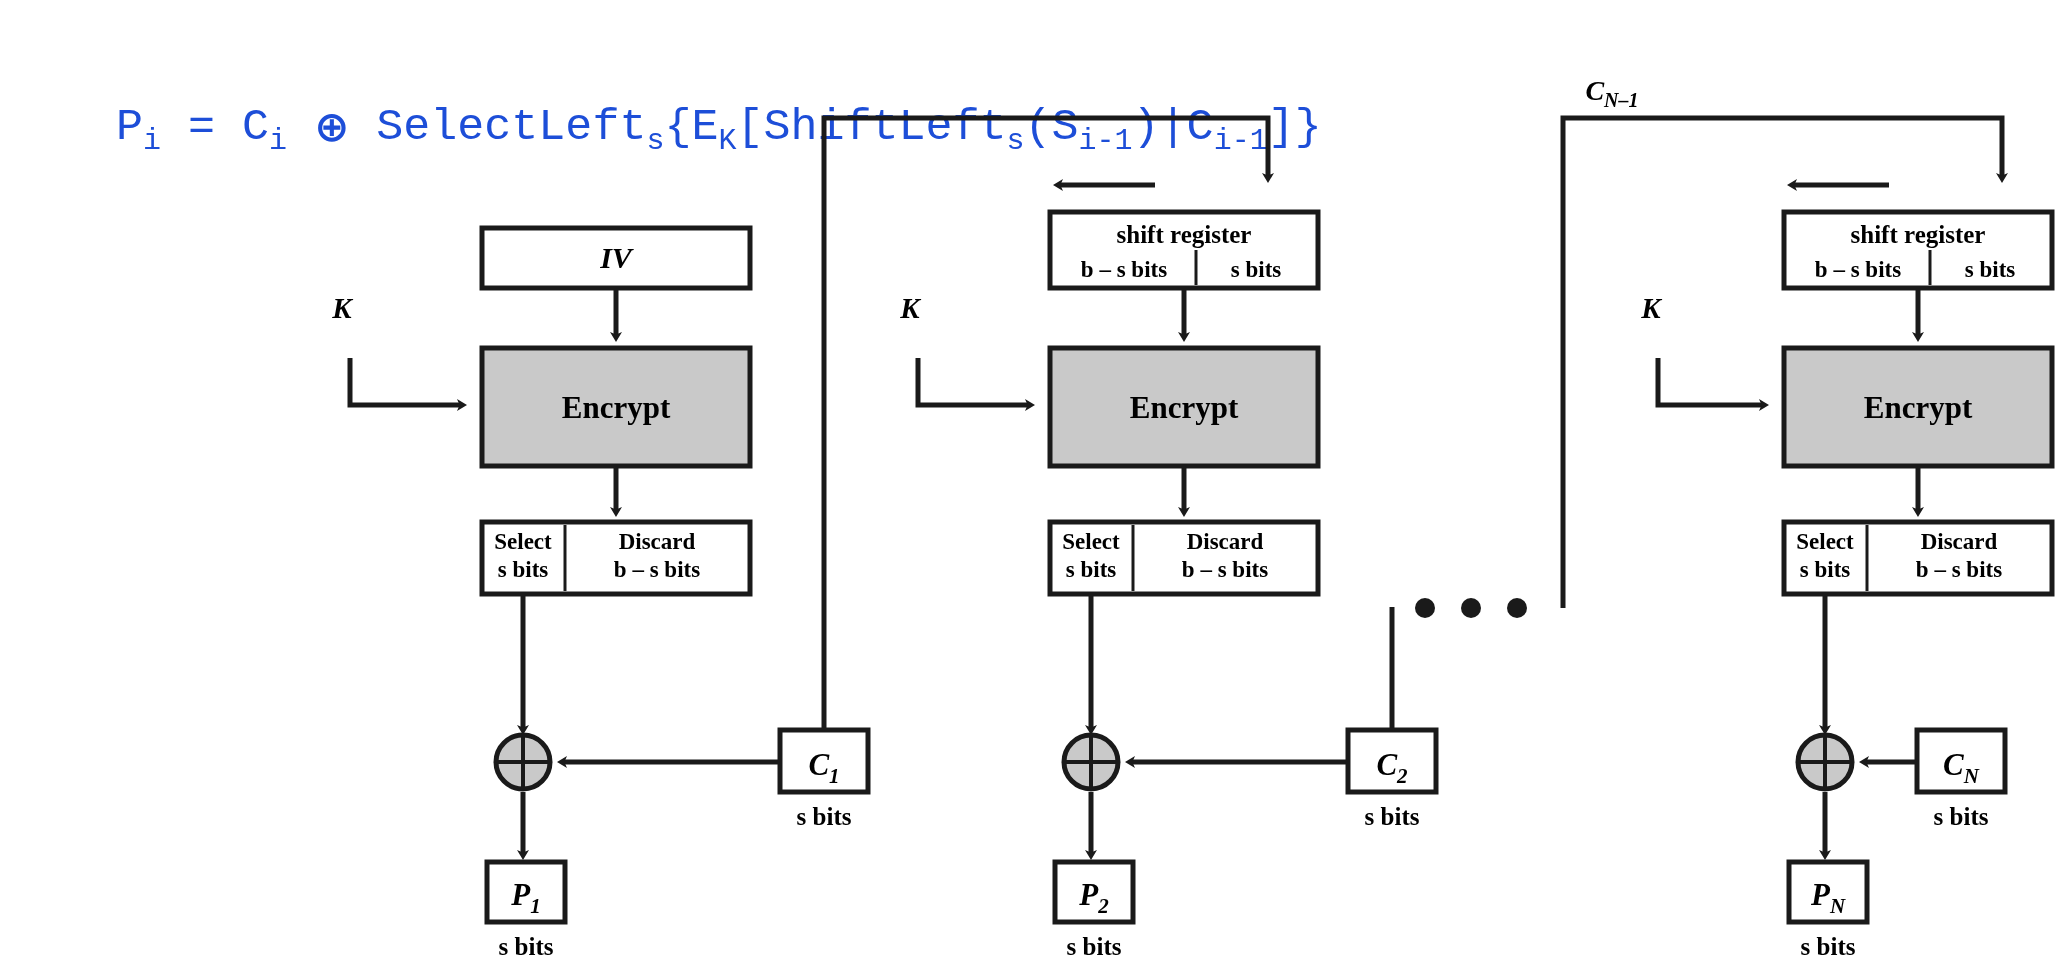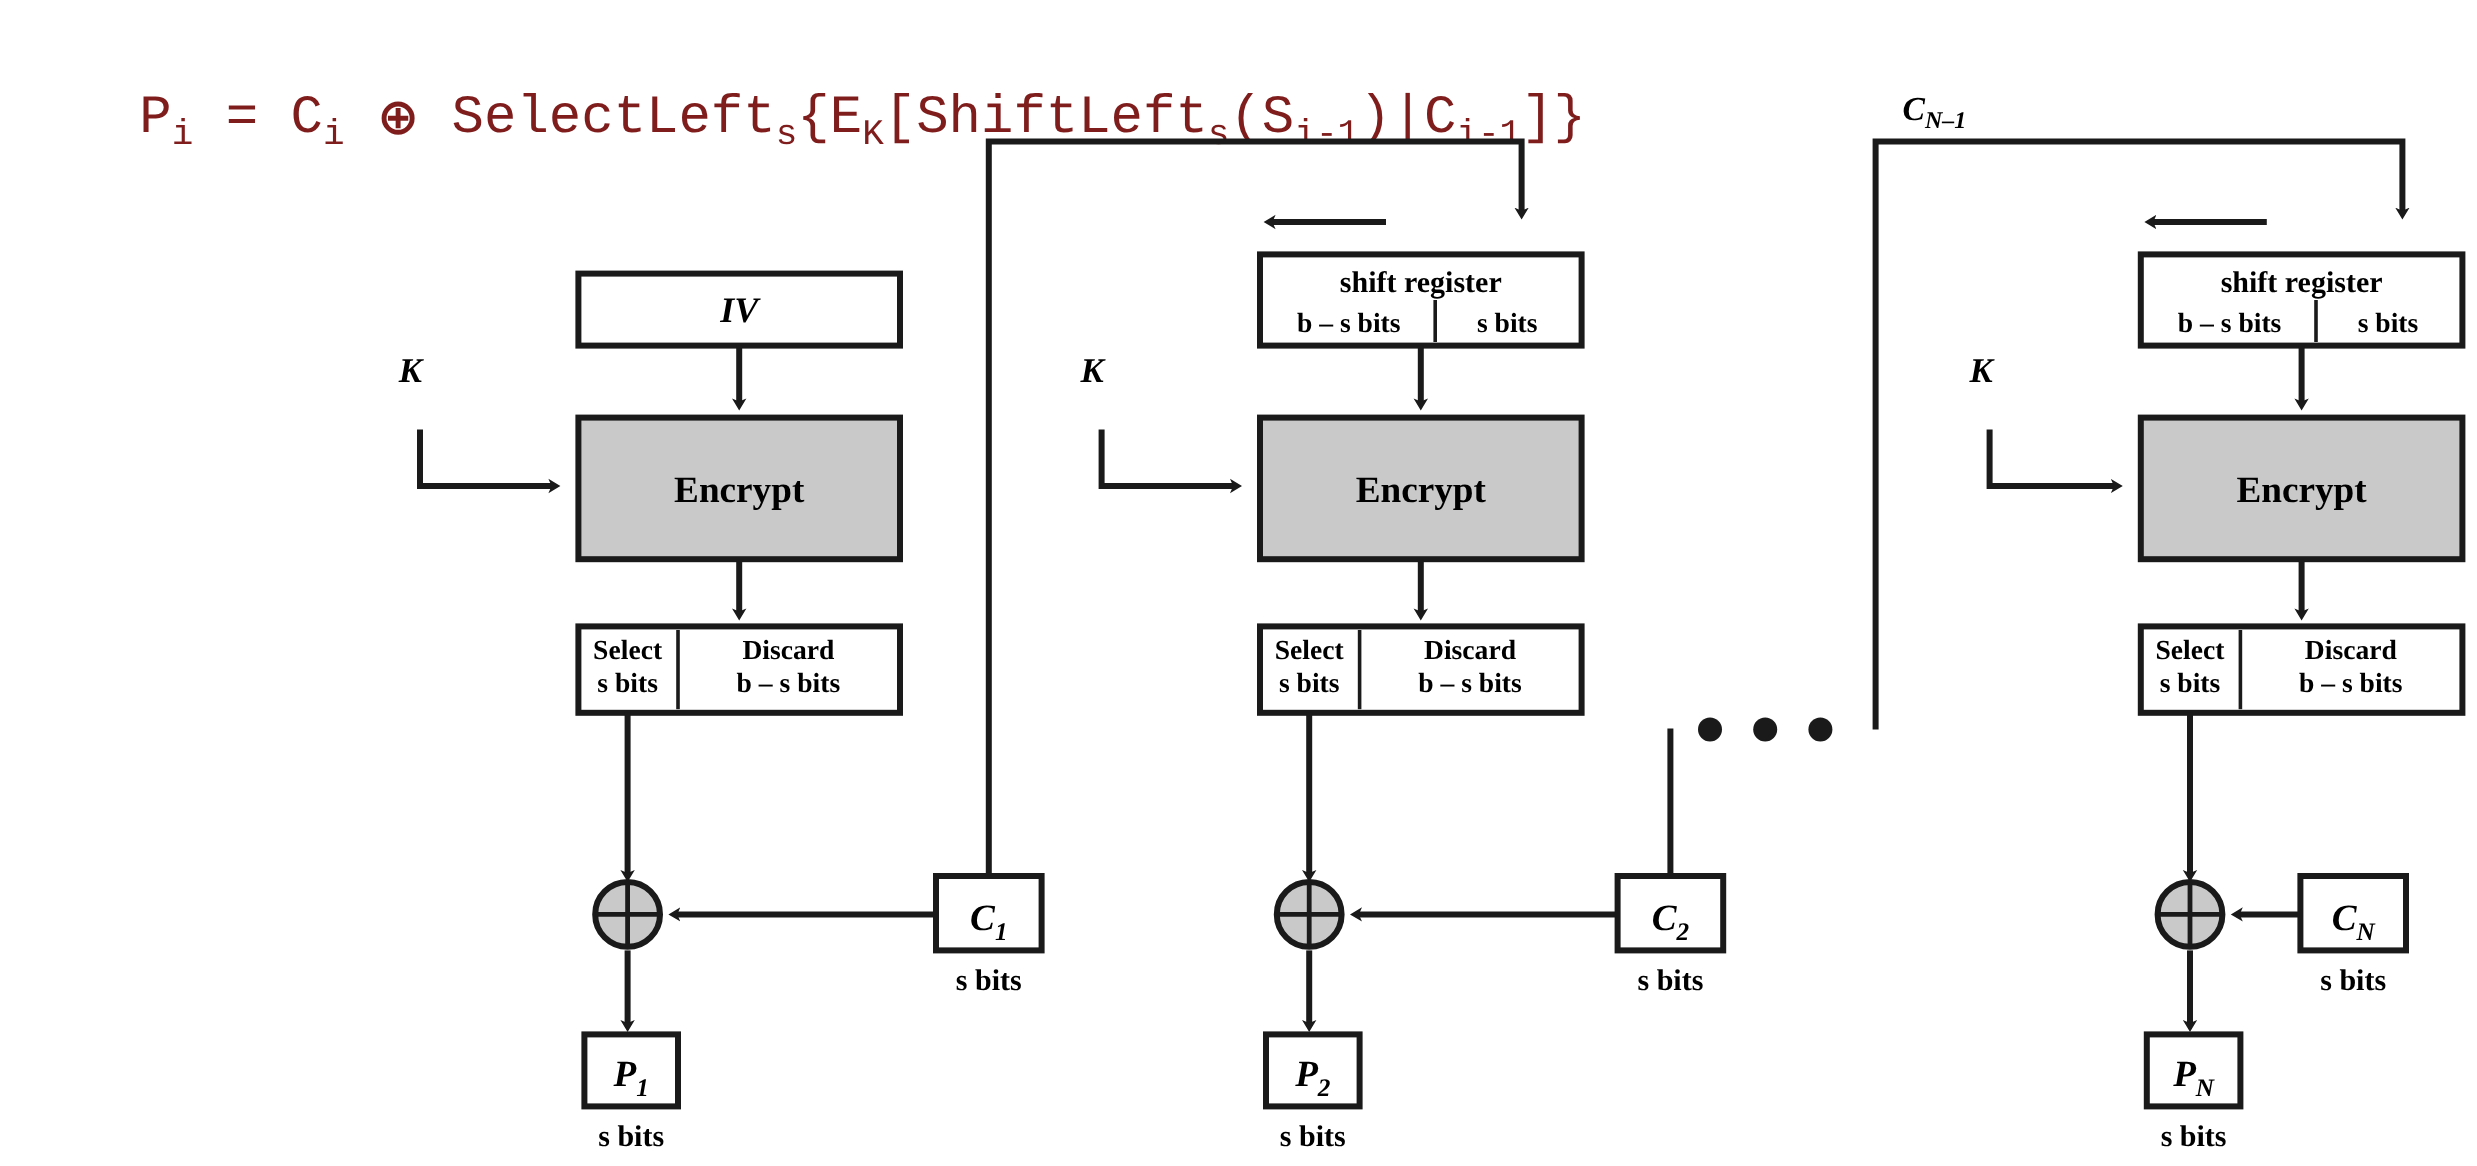--- a/index.html
+++ b/index.html
@@ -18,22 +18,22 @@
     width: 2064px;
     height: 972px;
     background: #ffffff;
   }
   #formula {
     position: absolute;
     left: 8px;
     top: 2px;
     font-family: "Liberation Mono", "DejaVu Sans Mono", monospace;
     font-size: 45px;
-    line-height: 64px;
-    color: #7f1d1d;
+    line-height: 83px;
+    color: #1d4ed8;
     white-space: pre;
     letter-spacing: 0px;
   }
   #formula .sub {
     font-size: 30px;
     vertical-align: -0.32em;
   }
   #formula .xor {
     font-family: "DejaVu Sans", sans-serif;
     font-size: 42px;

